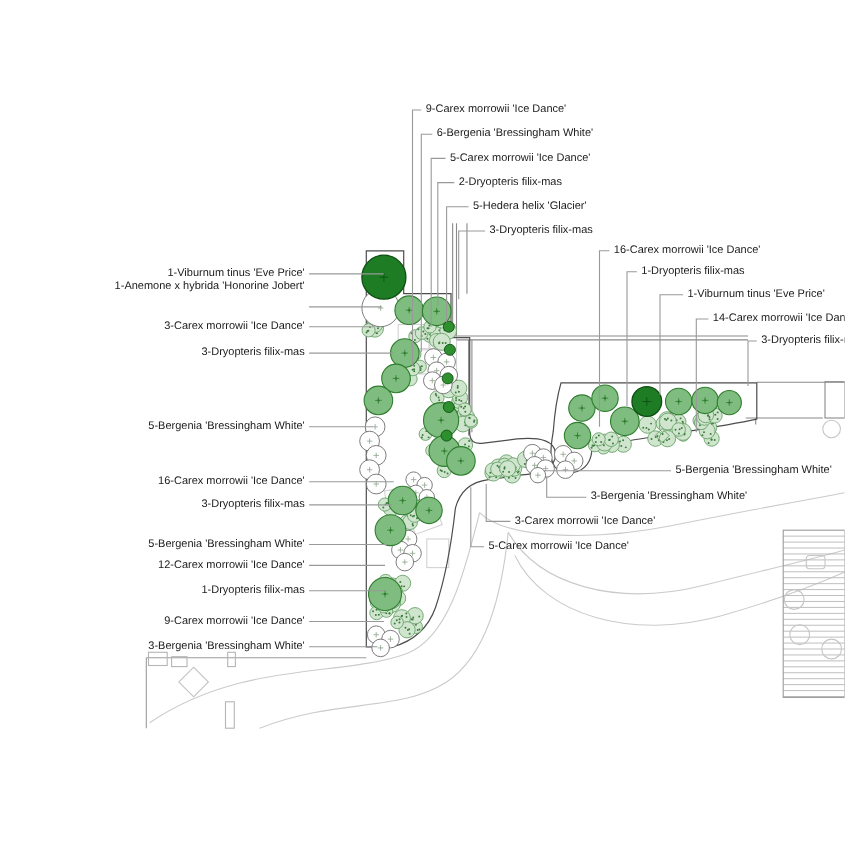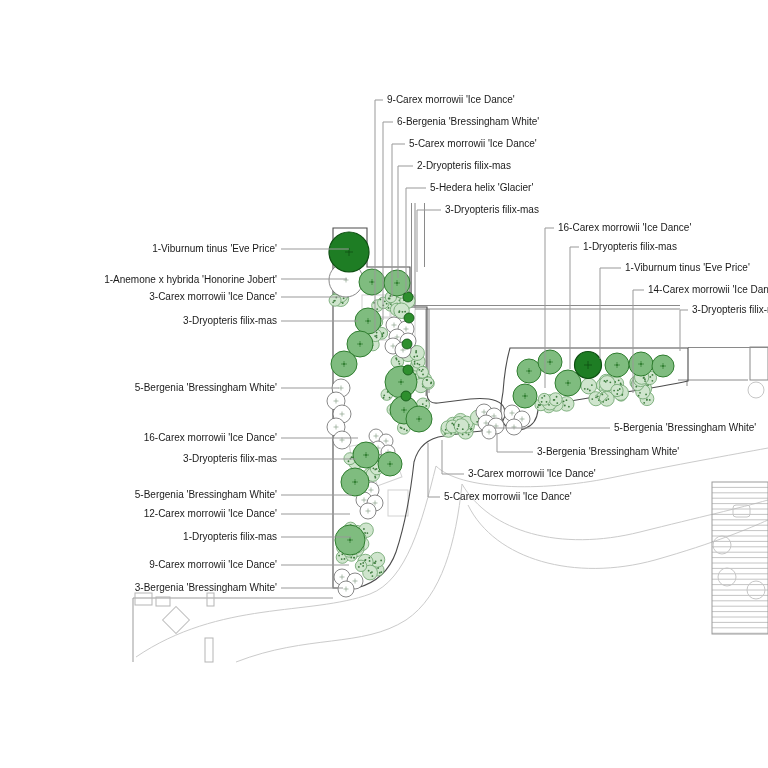--- a/index.html
+++ b/index.html
@@ -1029,21 +1029,21 @@
   </svg>
 
   <div id="labels">
       <div class="lbl" style="left: 387px; top: 100px;">9-Carex morrowii 'Ice Dance'</div>
       <div class="lbl" style="left: 397px; top: 122px;">6-Bergenia 'Bressingham White'</div>
       <div class="lbl" style="left: 409px; top: 144px;">5-Carex morrowii 'Ice Dance'</div>
       <div class="lbl" style="left: 417px; top: 166px; text-align: right;">2-Dryopteris filix-mas</div>
       <div class="lbl" style="left: 430px; top: 188px;">5-Hedera helix 'Glacier'</div>
       <div class="lbl" style="left: 445px; top: 210px;">3-Dryopteris filix-mas</div>
       <div class="lbl right-align" style="right: 491px; top: 249px;">1-Viburnum tinus 'Eve Price'</div>
-      <div class="lbl right-align" style="right: 491px; top: 280px;">1-Anemone x hybrida 'Honorine Jobert'</div>
+      <div class="lbl right-align" style="right: 491px; top: 261px;">1-Anemone x hybrida 'Honorine Jobert'</div>
       <div class="lbl right-align" style="right: 491px; top: 297px;">3-Carex morrowii 'Ice Dance'</div>
       <div class="lbl right-align" style="right: 491px; top: 321px;">3-Dryopteris filix-mas</div>
       <div class="lbl right-align" style="right: 491px; top: 388px;">5-Bergenia 'Bressingham White'</div>
       <div class="lbl right-align" style="right: 491px; top: 438px;">16-Carex morrowii 'Ice Dance'</div>
       <div class="lbl right-align" style="right: 491px; top: 459px;">3-Dryopteris filix-mas</div>
       <div class="lbl right-align" style="right: 491px; top: 495px;">5-Bergenia 'Bressingham White'</div>
       <div class="lbl right-align" style="right: 491px; top: 514px; margin-left: 20px;">12-Carex morrowii 'Ice Dance'</div>
       <div class="lbl right-align" style="right: 491px; top: 537px; margin-left: 26px;">1-Dryopteris filix-mas</div>
       <div class="lbl right-align" style="right: 491px; top: 565px;">9-Carex morrowii 'Ice Dance'</div>
       <div class="lbl right-align" style="right: 491px; top: 588px;">3-Bergenia 'Bressingham White'</div>

